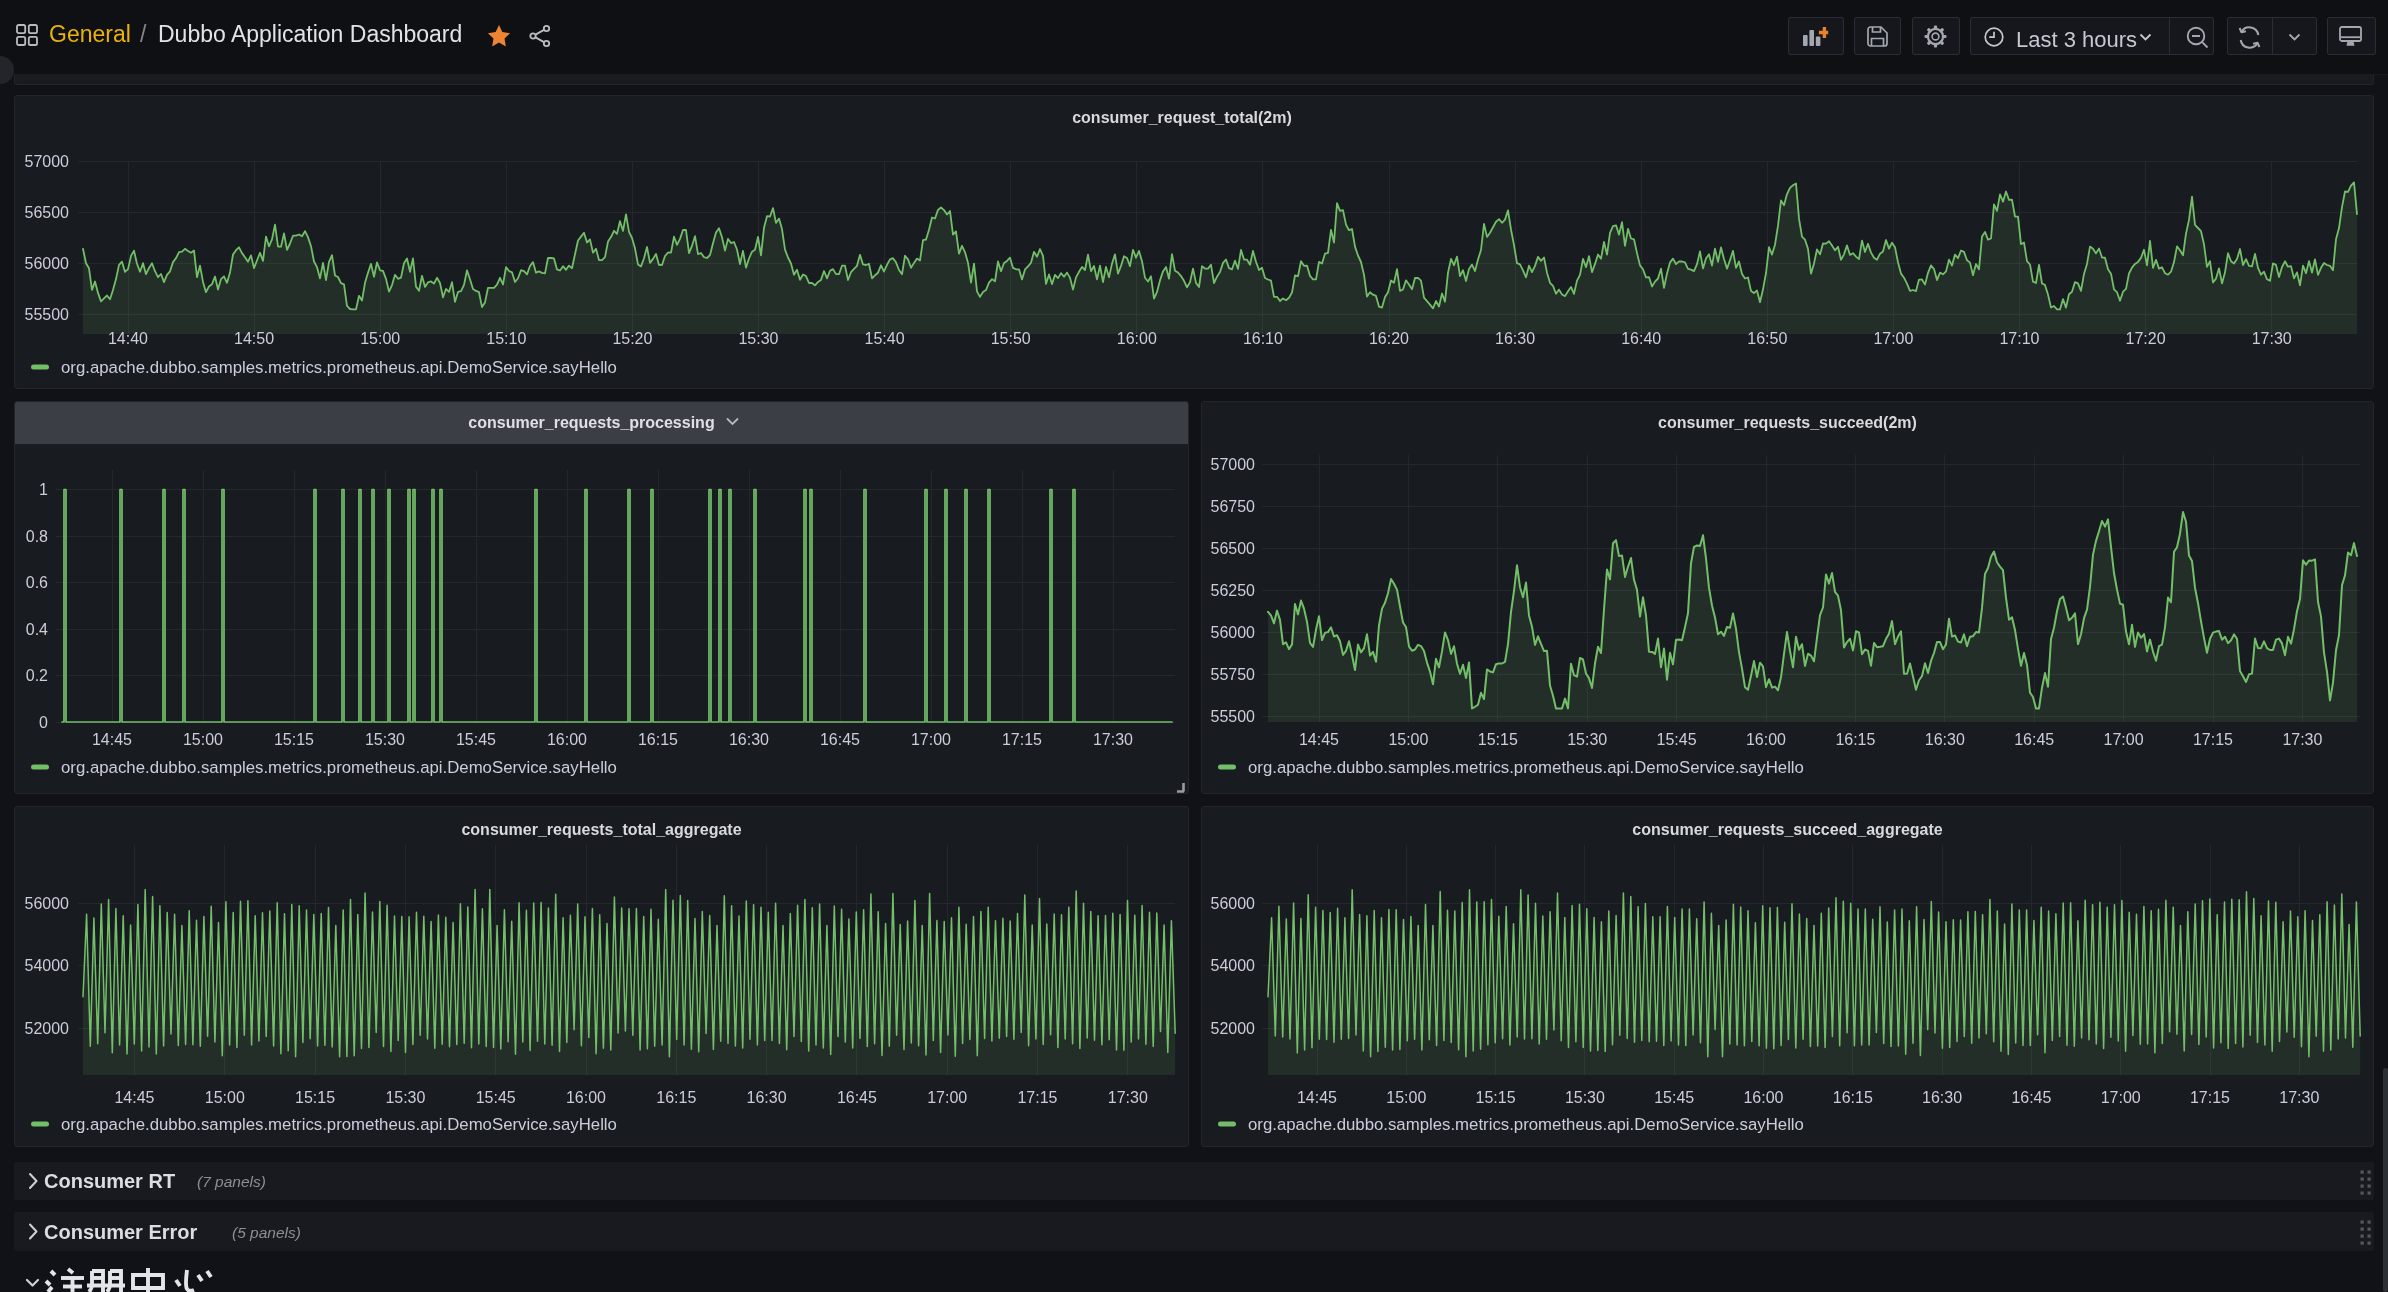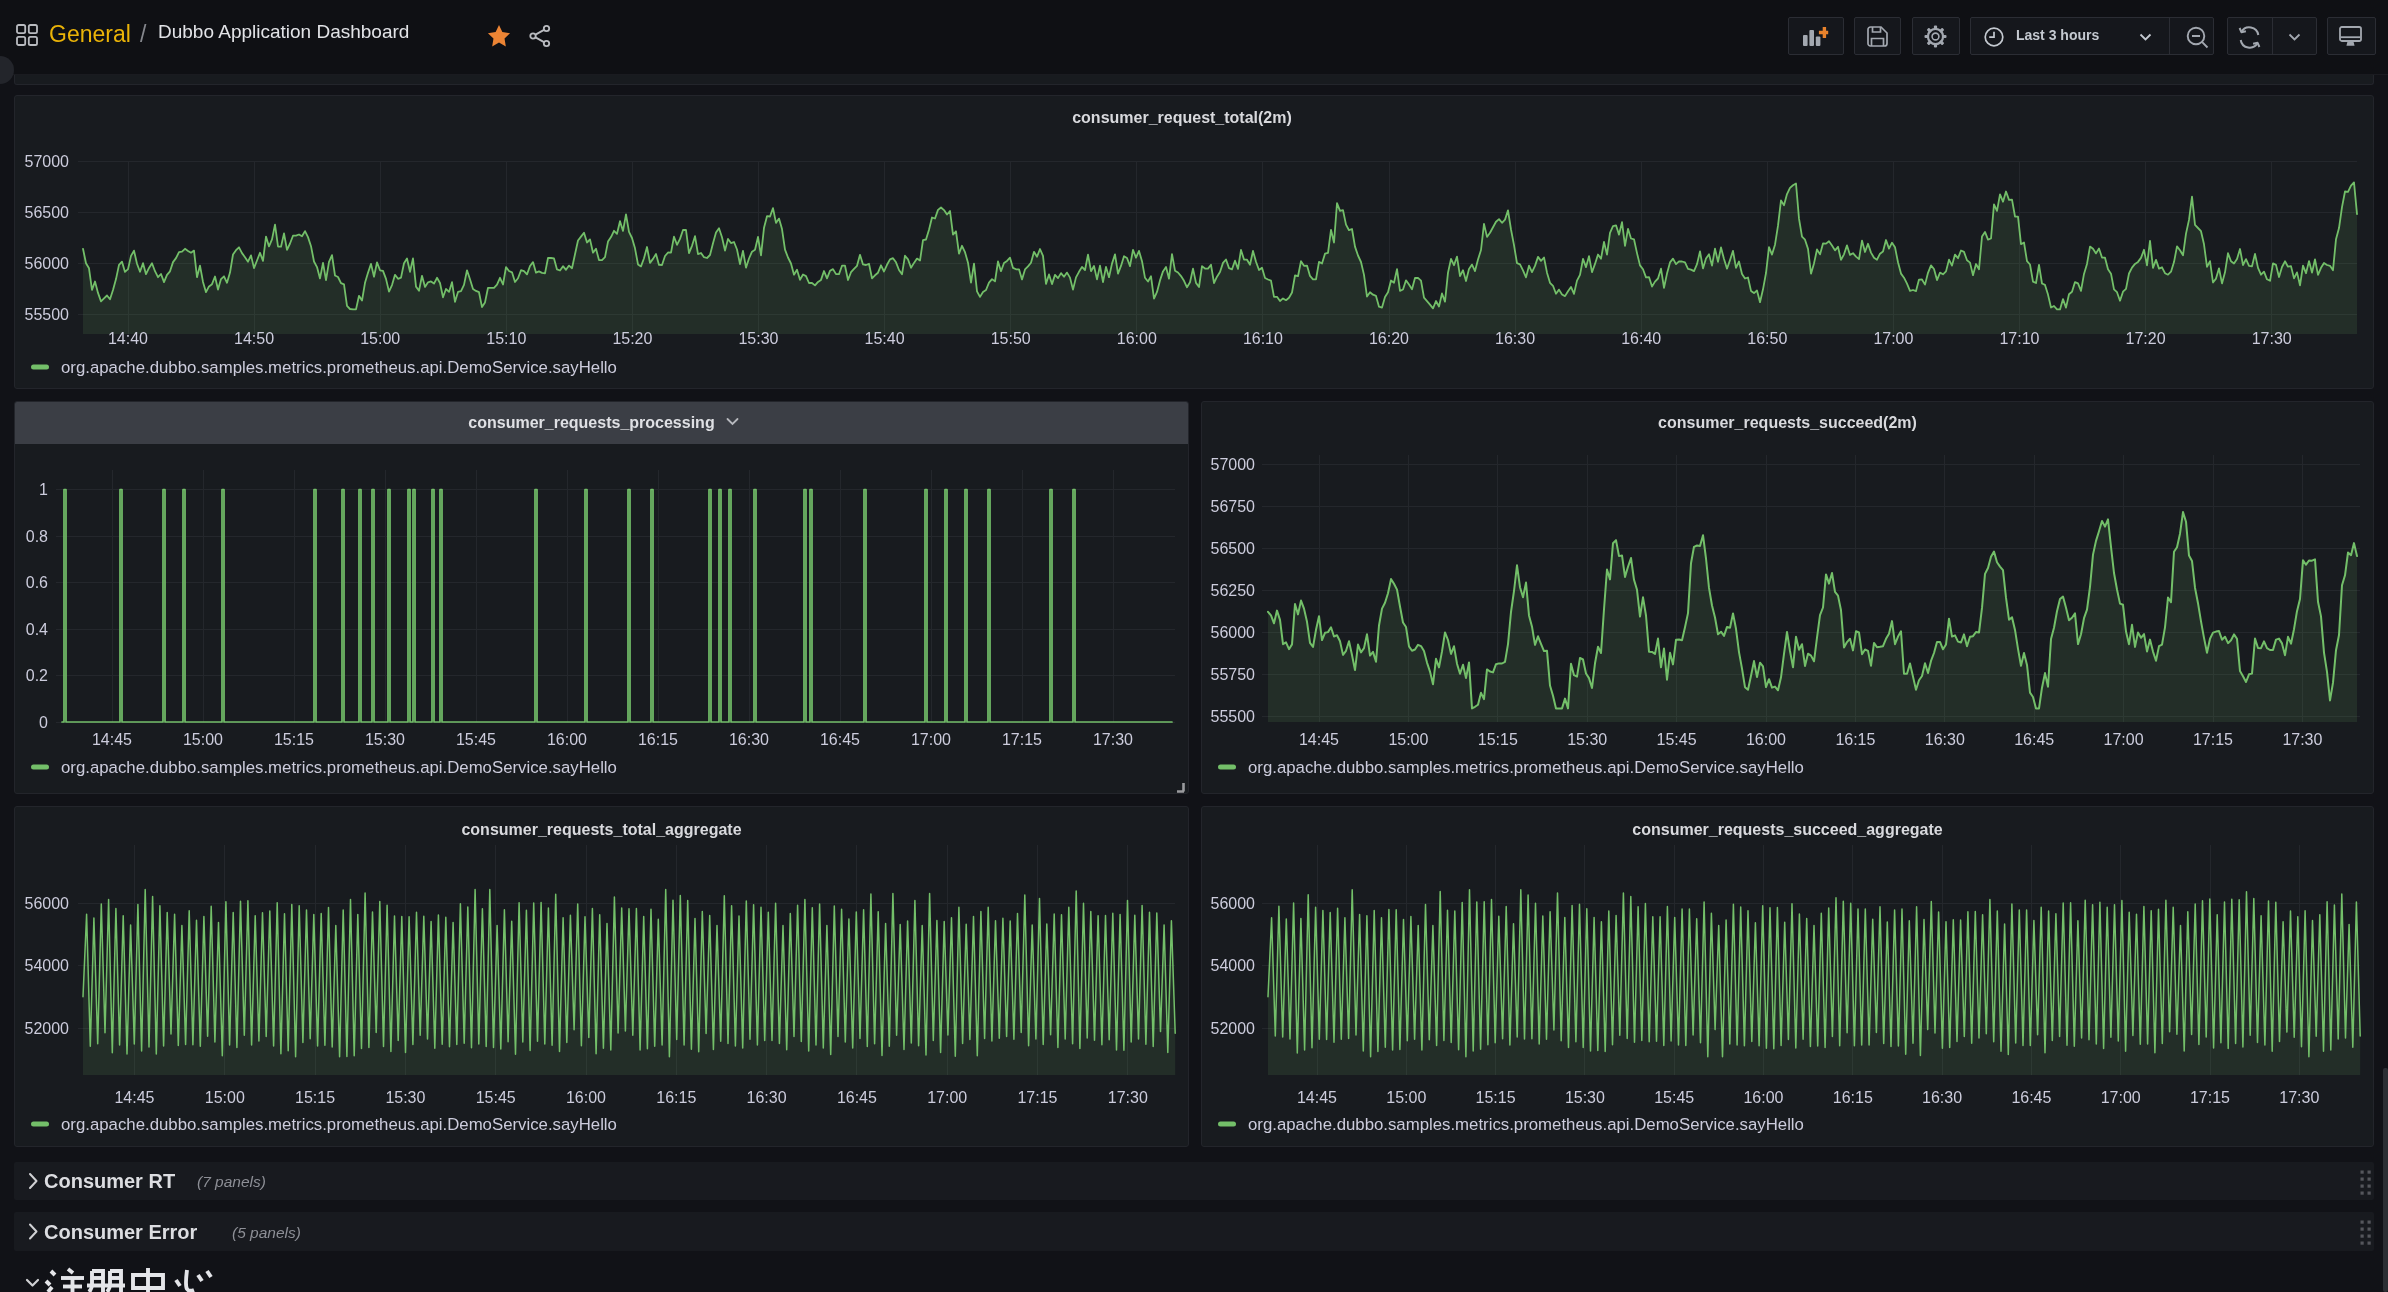--- a/index.html
+++ b/index.html
@@ -206,21 +206,21 @@
 <svg style="position:absolute;left:16px;top:24px" width="22" height="22" viewBox="0 0 22 22">
 <g fill="none" stroke="#b9bbc0" stroke-width="1.8">
       <rect x="1" y="1" width="8.2" height="8.2" rx="1.6"></rect>
       <rect x="12.8" y="1" width="8.2" height="8.2" rx="1.6"></rect>
       <rect x="1" y="12.8" width="8.2" height="8.2" rx="1.6"></rect>
       <rect x="12.8" y="12.8" width="8.2" height="8.2" rx="1.6"></rect>
     </g>
   </svg>
 <div style="position:absolute;left:49px;top:21px;font-size:23px;color:#eab308">General</div>
 <div style="position:absolute;left:140px;top:21px;font-size:23px;color:#85878d">/</div>
-<div style="position:absolute;left:158px;top:21px;font-size:19px;color:#e2e3e7">Dubbo Application Dashboard</div>
+<div style="position:absolute;left:158px;top:21px;font-size:23px;color:#e2e3e7">Dubbo Application Dashboard</div>
 <svg style="position:absolute;left:486px;top:23px" width="26" height="26" viewBox="0 0 24 24">
     <path fill="#ec8434" d="M12 1.8l3.1 6.6 7.1 1-5.1 5 1.2 7.2-6.3-3.5-6.3 3.5 1.2-7.2-5.1-5 7.1-1z"></path>
   </svg>
 <svg style="position:absolute;left:528px;top:24px" width="24" height="24" viewBox="0 0 24 24" fill="none" stroke="#b9bbc0" stroke-width="1.8">
     <circle cx="18.5" cy="4.5" r="2.7"></circle>
     <circle cx="5" cy="12" r="2.7"></circle>
     <circle cx="18.5" cy="19.5" r="2.7"></circle>
     <path d="M7.5 10.6 16 5.9M7.5 13.4 16 18.1"></path>
   </svg>
 <div style="position:absolute;left:1788px;top:17px;width:56px;height:38px;background:#15171c;border:1px solid #2b2d34;border-radius:2px;box-sizing:border-box"></div>
@@ -248,21 +248,21 @@
       <rect x="-1.6" y="-11" width="3.2" height="4.6" rx="1" transform="rotate(315)"></rect>
     </g>
     <circle r="7.6" fill="none" stroke="#a3a8b0" stroke-width="2.2"></circle>
     <circle r="3.4" fill="none" stroke="#a3a8b0" stroke-width="1.6"></circle>
   </svg>
 <div style="position:absolute;left:1970px;top:17px;width:244px;height:38px;background:#15171c;border:1px solid #2b2d34;border-radius:2px;box-sizing:border-box"></div>
 <svg style="position:absolute;left:1984px;top:27px" width="20" height="20" viewBox="0 0 20 20" fill="none" stroke="#c4c9d0" stroke-width="1.7">
 <circle cx="10" cy="10" r="8.8"></circle>
     <path d="M10 4.8v5.4H5.2"></path>
   </svg>
-<div style="position:absolute;left:2016px;top:27px;font-size:14px;font-weight:bold;color:#c4c9d0">Last 3 hours</div>
+<div style="position:absolute;left:2016px;top:27px;font-size:22px;font-weight:normal;color:#c4c9d0">Last 3 hours</div>
 <svg style="position:absolute;left:2139px;top:33px" width="13" height="8" viewBox="0 0 13 8" fill="none" stroke="#c4c9d0" stroke-width="1.8">
     <path d="M1.5 1.5 6.5 6.5l5-5"></path>
   </svg>
 <div style="position:absolute;left:2169px;top:18px;width:1px;height:36px;background:#2b2d34"></div>
 <svg style="position:absolute;left:2186px;top:26px" width="23" height="23" viewBox="0 0 23 23" fill="none" stroke="#a3a8b0" stroke-width="1.9">
     <circle cx="10" cy="10" r="8.3"></circle>
     <path d="M16.2 16.2 21.5 21.5M6 10h8"></path>
   </svg>
 <div style="position:absolute;left:2227px;top:17px;width:90px;height:38px;background:#15171c;border:1px solid #2b2d34;border-radius:2px;box-sizing:border-box"></div>
 <svg style="position:absolute;left:2238px;top:26px" width="23" height="23" viewBox="0 0 23 23" fill="none" stroke="#a3a8b0" stroke-width="2">

